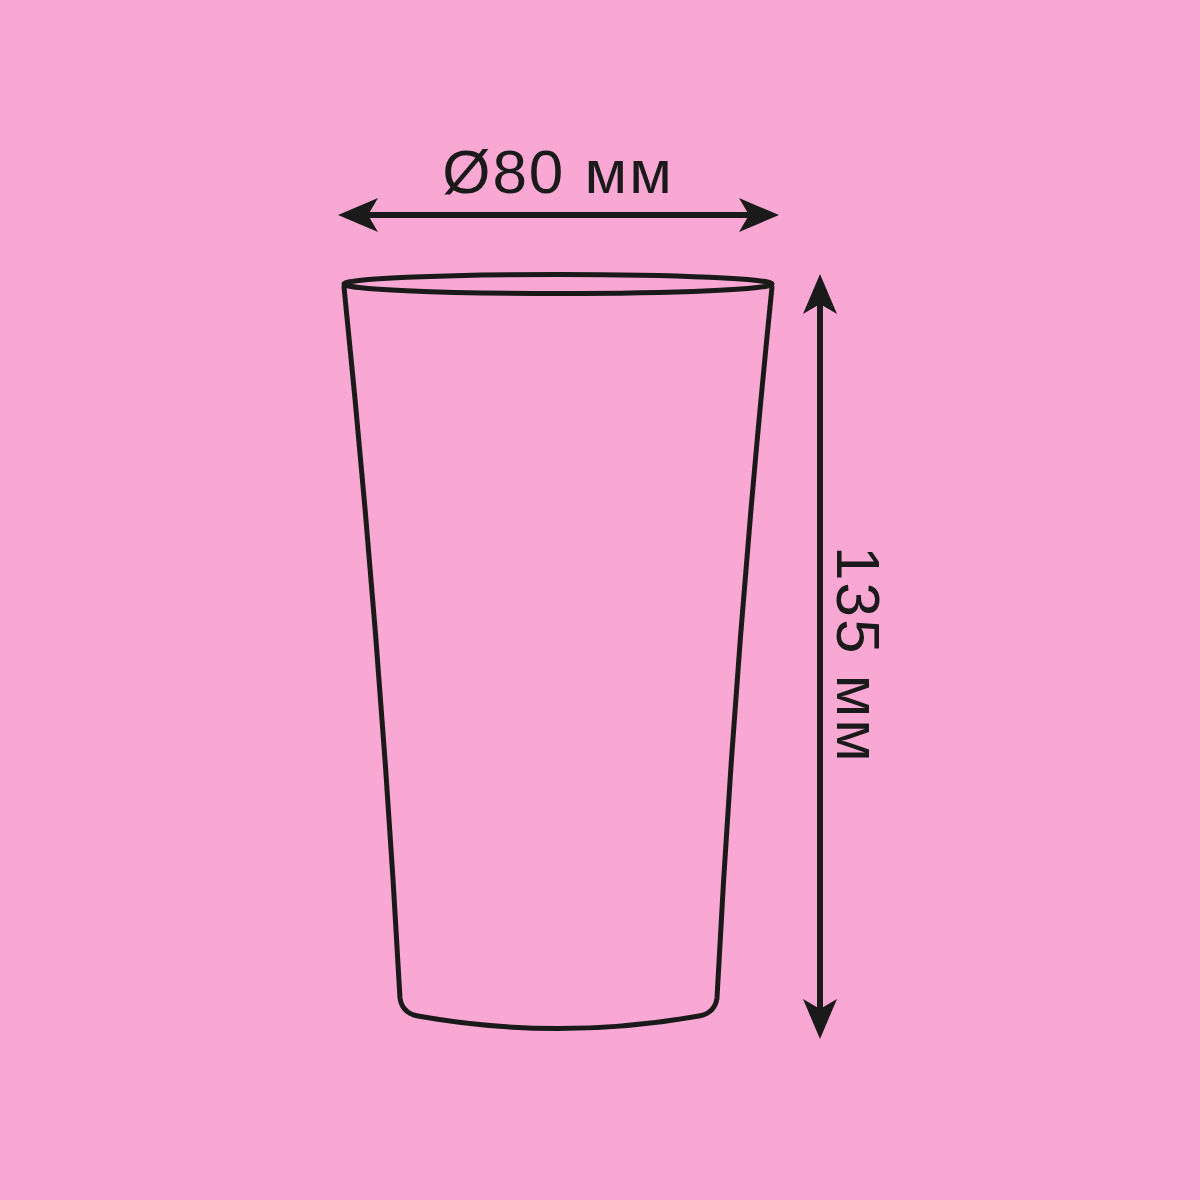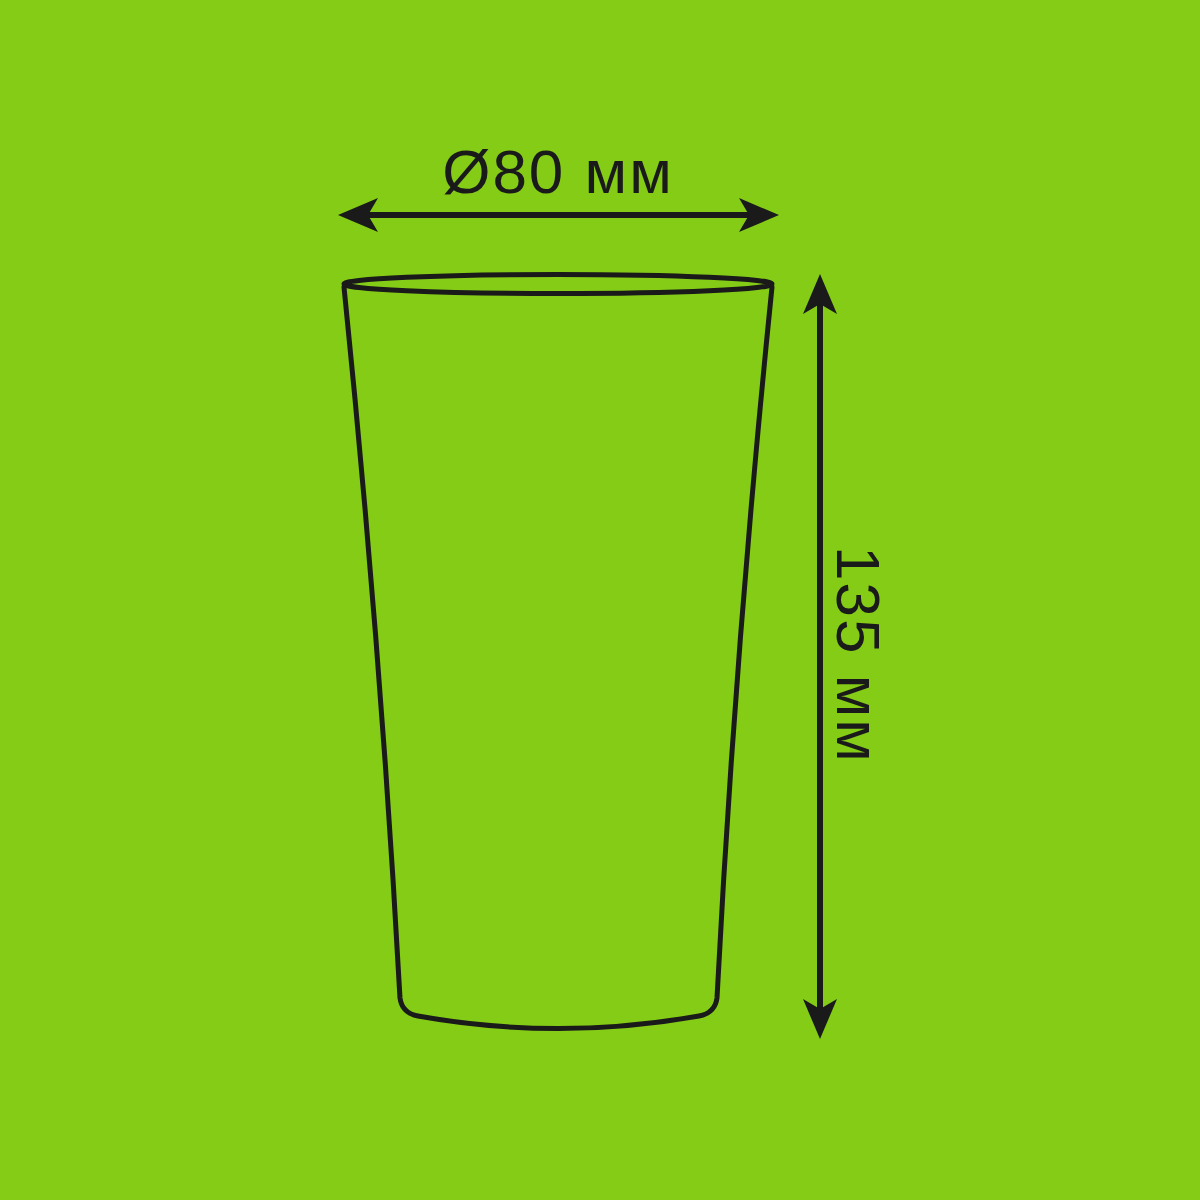--- a/index.html
+++ b/index.html
@@ -5,21 +5,21 @@
   html, body {
     margin: 0;
     padding: 0;
     background: #ffffff;
     font-family: "Liberation Sans", sans-serif;
   }
   .canvas {
     position: relative;
     width: 1200px;
     height: 1200px;
-    background: #84cc16;
+    background: #f9a8d4;
     overflow: hidden;
   }
   .drawing-svg {
     position: absolute;
     left: 0;
     top: 0;
     width: 1200px;
     height: 1200px;
   }
   .dim-label {

